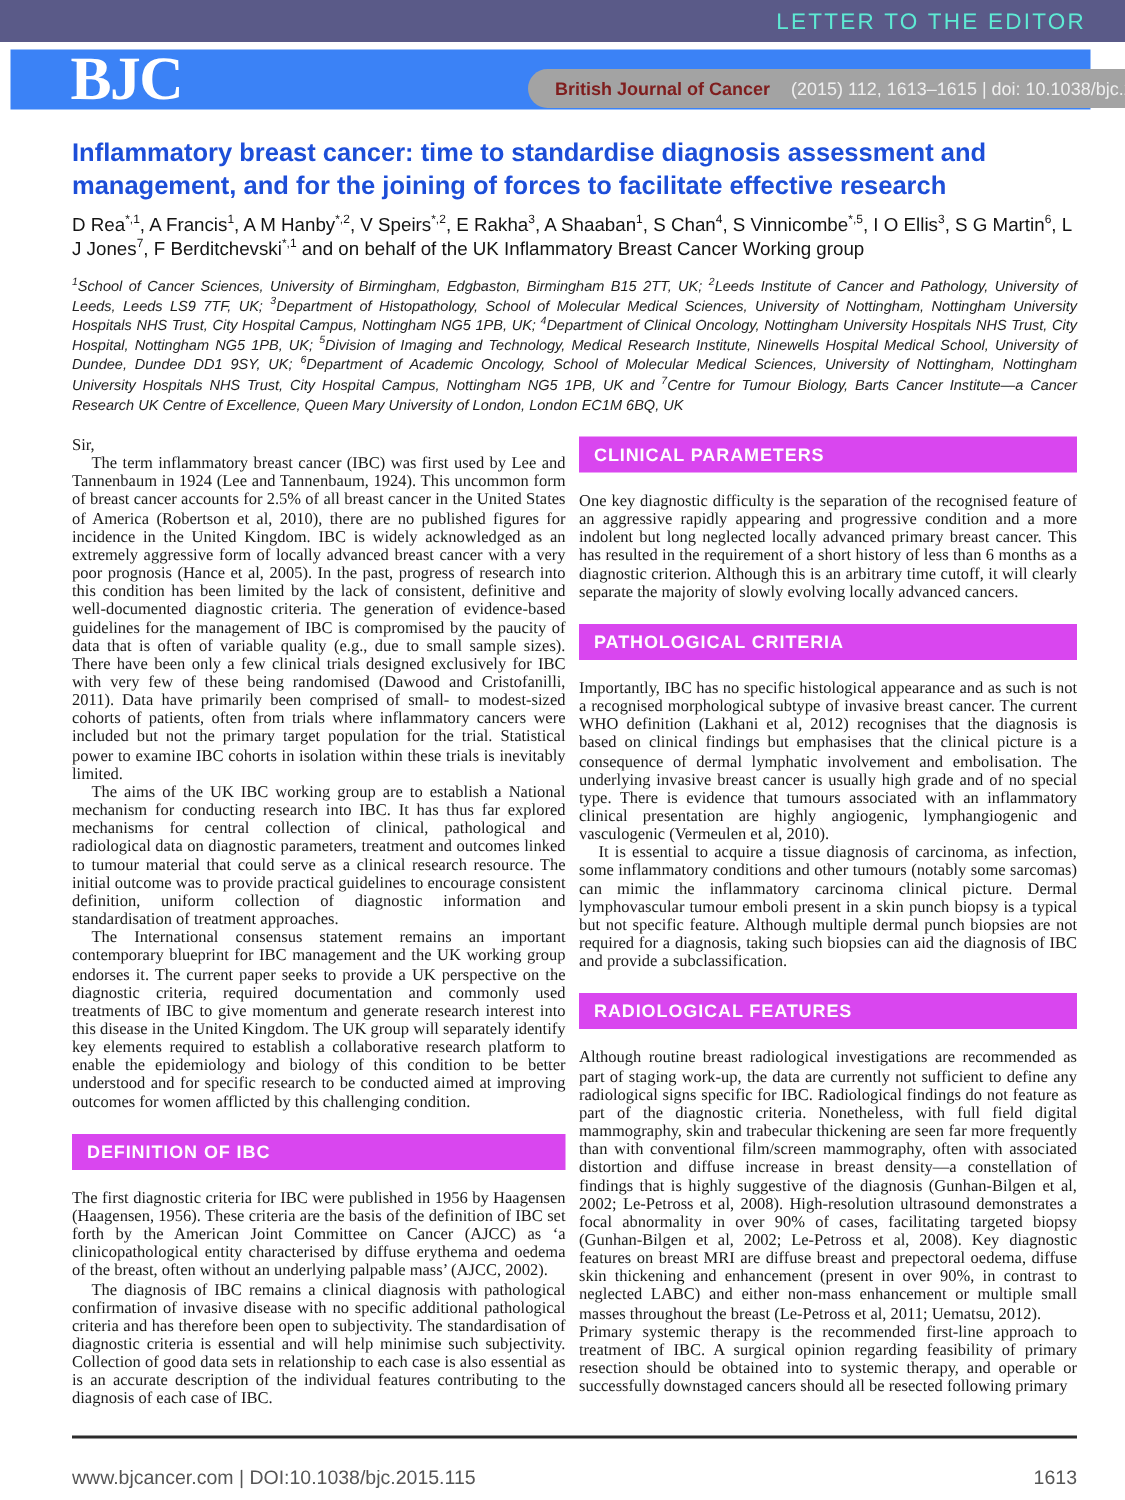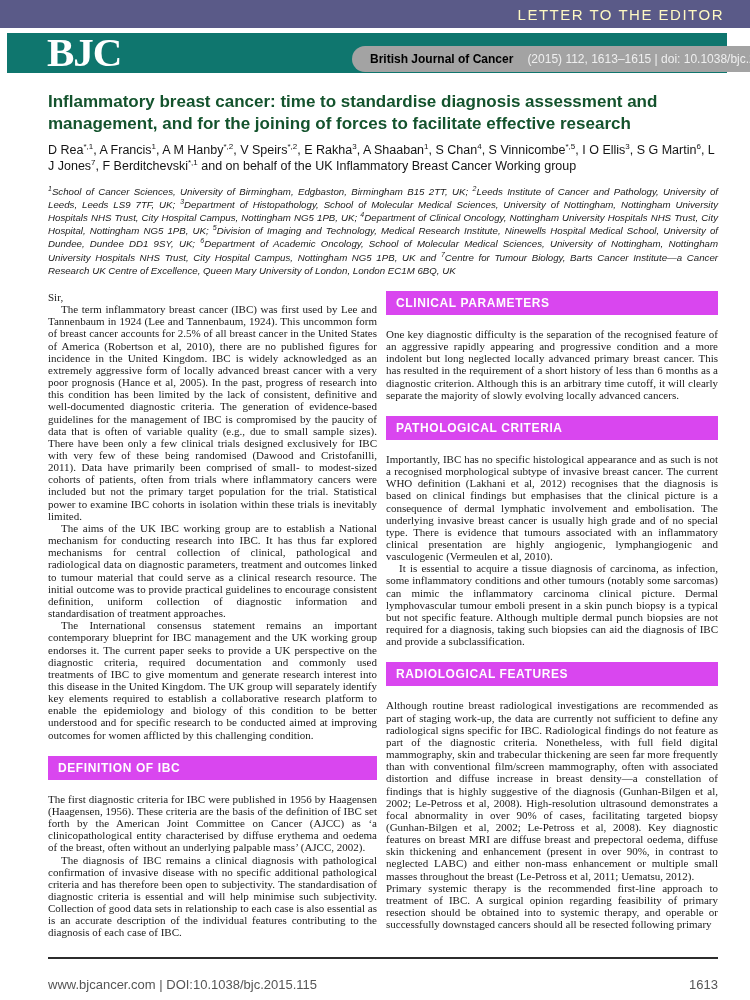--- a/index.html
+++ b/index.html
@@ -1,31 +1,31 @@
 <!DOCTYPE html>
 <html><head>
 <meta charset="utf-8">
 <style>
   html,body{margin:0;padding:0;background:#e8e8e8;}
   .page{width:750px;height:1000px;position:relative;background:#ffffff;overflow:hidden;
         font-family:"Liberation Serif",serif;}
   
   .kicker-bar{position:absolute;top:0;left:0;right:0;height:28px;background:#5a5a88;
       display:flex;align-items:center;justify-content:flex-end;padding-right:26px;box-sizing:border-box;}
-  .kicker-bar span{color:#fef9c3;font:15px "Liberation Sans",sans-serif;letter-spacing:1.5px;}
-  .brand-band{position:absolute;top:33px;left:7px;width:720px;height:40px;background:#0f766e;}
+  .kicker-bar span{color:#5eead4;font:15px "Liberation Sans",sans-serif;letter-spacing:1.5px;}
+  .brand-band{position:absolute;top:33px;left:7px;width:720px;height:40px;background:#3b82f6;}
   .bjc-logo{position:absolute;left:40px;top:-4px;color:#ffffff;
       font-family:"Liberation Serif",serif;font-weight:bold;font-size:41px;line-height:46px;letter-spacing:-1px;}
   .cite-pill{position:absolute;top:46px;left:352px;right:0;height:26px;background:#a3a3a3;
       border-radius:13px 0 0 13px;display:flex;align-items:center;padding-left:18px;
       font:12px "Liberation Sans",sans-serif;color:#efefef;white-space:nowrap;overflow:hidden;}
-  .cite-pill .jname{color:#000000;font-weight:bold;margin-right:14px;}
+  .cite-pill .jname{color:#7f1d1d;font-weight:bold;margin-right:14px;}
   
   .content{position:absolute;left:48px;top:91px;width:670px;}
-  .title{margin:0;color:#14532d;font:bold 17px/1.27 "Liberation Sans",sans-serif;}
+  .title{margin:0;color:#1d4ed8;font:bold 17px/1.27 "Liberation Sans",sans-serif;}
   .authors{margin:8px 0 0;color:#141414;font:12.5px/1.3 "Liberation Sans",sans-serif;}
   .authors sup{font-size:8px;line-height:0;}
   .affils{margin:10px 0 0;color:#222;font:italic 9.7px/1.36 "Liberation Sans",sans-serif;text-align:justify;}
   .affils sup{font-size:7px;line-height:0;font-style:italic;}
   
   .cols{display:flex;gap:9px;margin-top:14px;}
   .col-left{width:329px;}
   .col-right{width:332px;}
   .bodytext p{margin:0;color:#1a1a1a;font:11px/12.15px "Liberation Serif",serif;text-align:justify;}
   .bodytext p.indent{text-indent:13px;}

